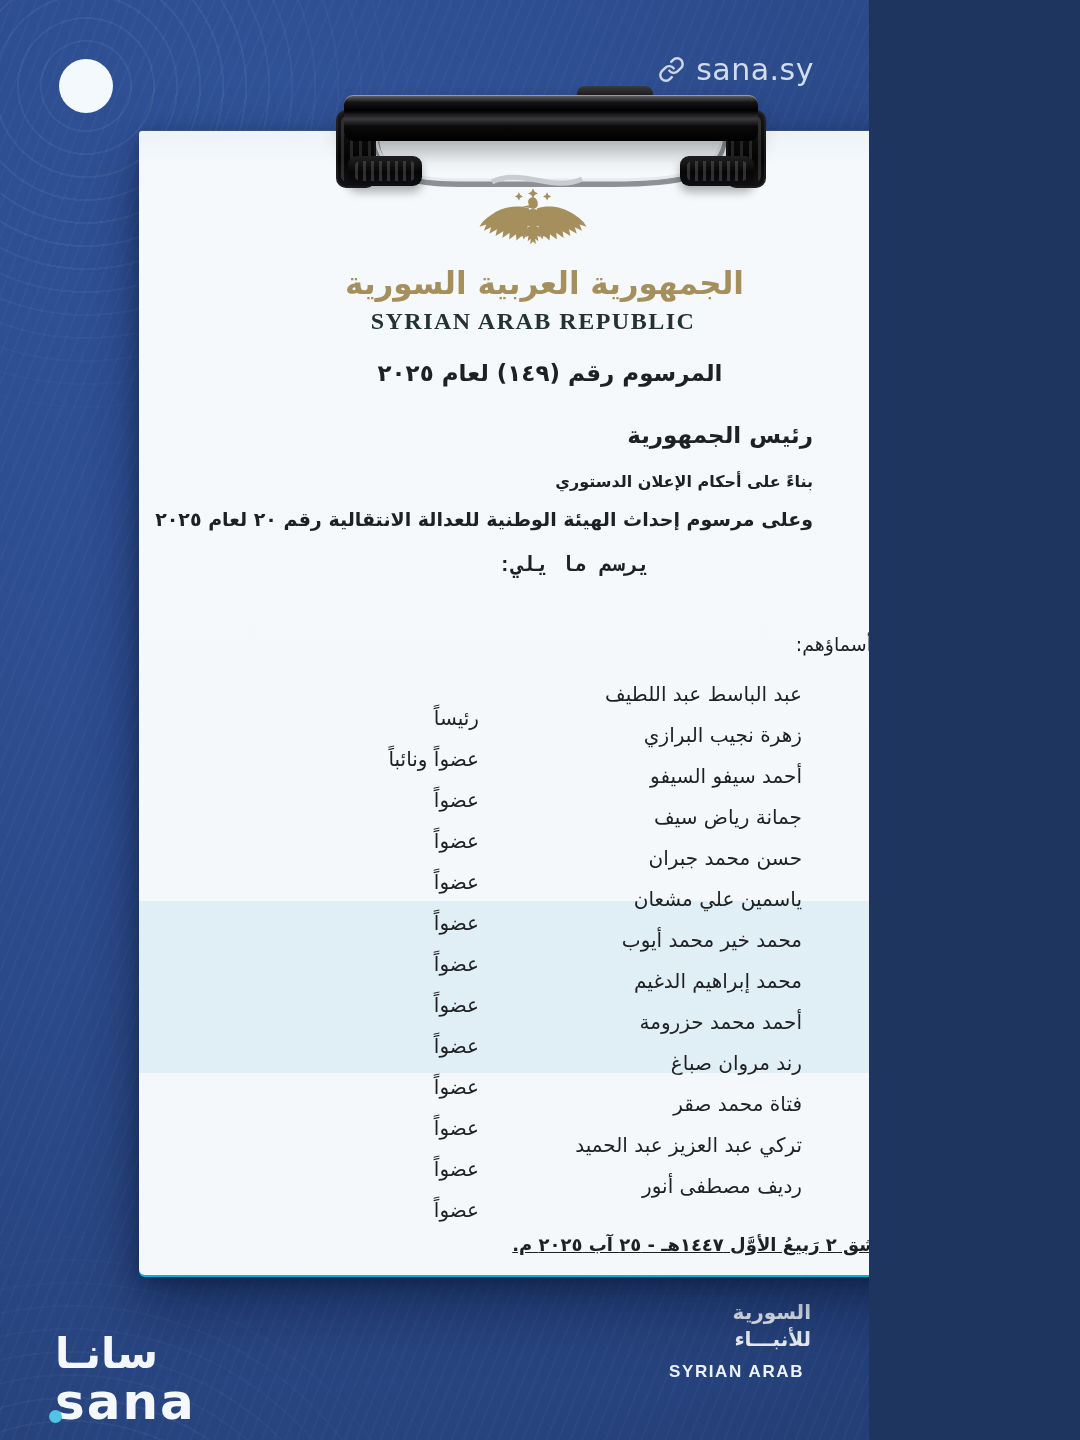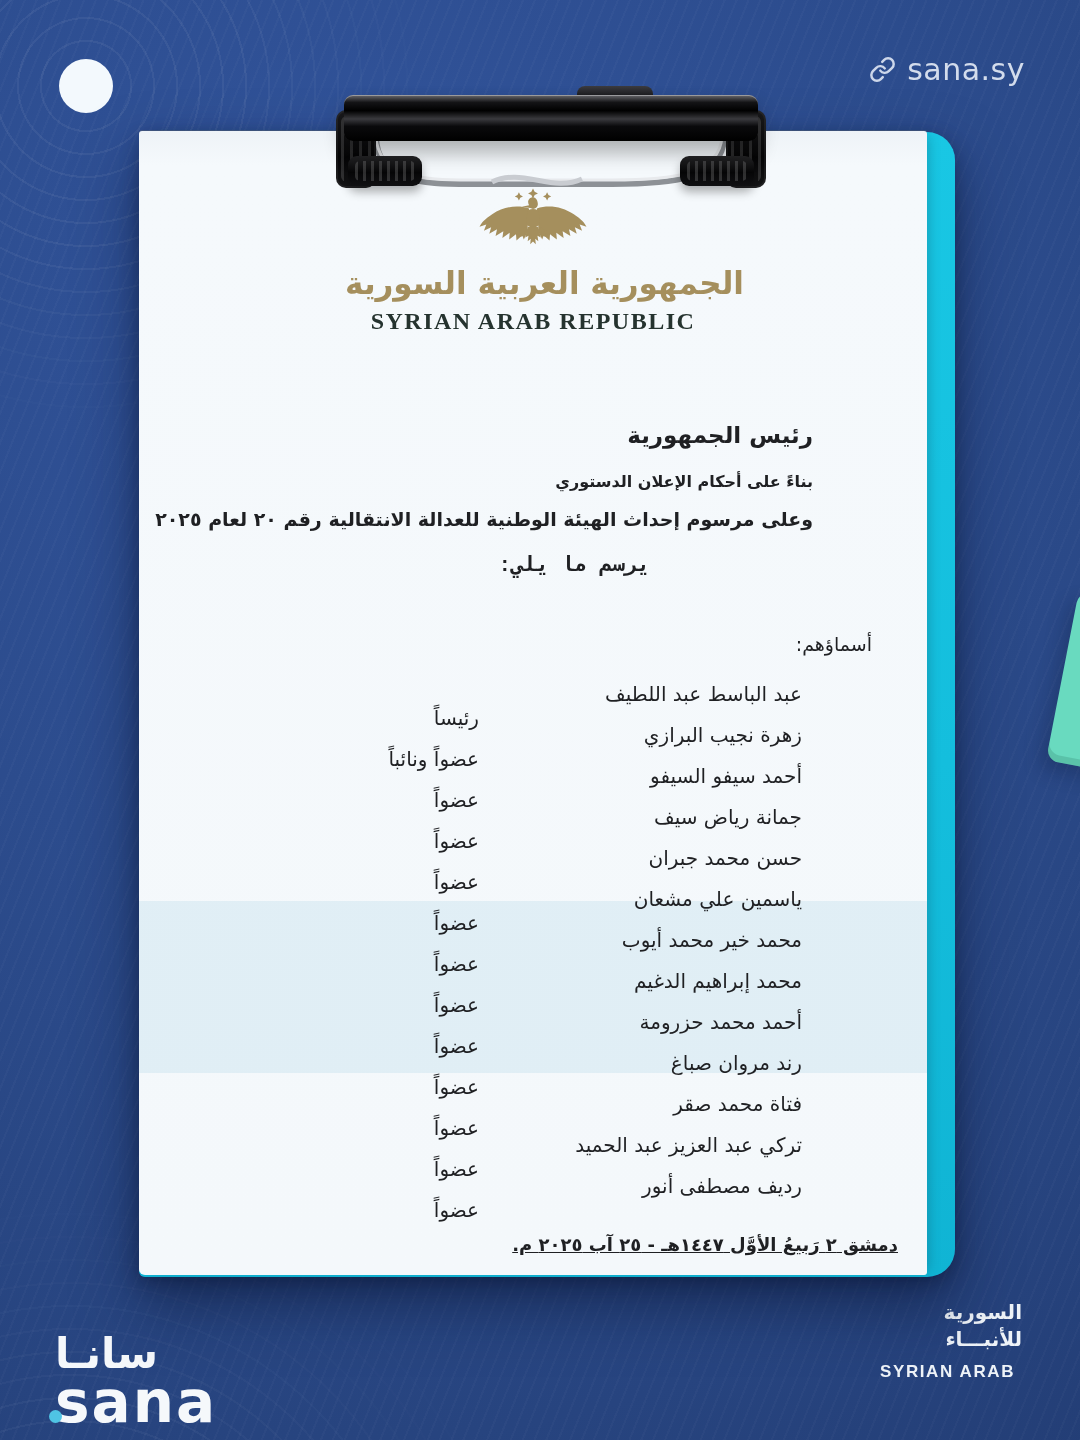--- a/index.html
+++ b/index.html
@@ -1,17 +1,17 @@
 <!DOCTYPE html>
 <html lang="ar"><head>
 <meta charset="utf-8">
 <style>
   html,body{margin:0;padding:0;background:#1e355f;}
   .stage{
-    position:relative;width:1080px;height:1440px;overflow:hidden;
+    position:relative;width:869px;height:1440px;overflow:hidden;
     background:radial-gradient(130% 105% at 32% 18%, #31539a 0%, #2c4c8d 42%, #27447f 78%, #223c73 100%);
     font-family:"DejaVu Sans", sans-serif;
   }
   
   .bg-texture{position:absolute;inset:0;
     background:repeating-linear-gradient(112deg, rgba(255,255,255,0.022) 0 2px, rgba(255,255,255,0) 2px 11px);
     z-index:0;}
   .ripples{position:absolute;border-radius:50%;z-index:0;
     background:repeating-radial-gradient(circle, rgba(255,255,255,0) 0 21px, rgba(255,255,255,0.055) 21px 23px);
     -webkit-mask-image:radial-gradient(circle, #000 0 30%, transparent 68%);
@@ -72,21 +72,21 @@
   .article .art-label{font-weight:700;}
   .names-intro{position:absolute;right:55px;top:502px;direction:rtl;font-size:19px;}
   .members{position:absolute;left:0;right:0;top:542px;}
   .member-row{height:41px;display:flex;align-items:center;justify-content:space-between;
     direction:rtl;padding:0 125px 0 170px;font-size:20px;}
   .member-role{min-width:170px;margin-top:48px;}
   .dateline{position:absolute;right:29px;top:1103px;direction:rtl;font-size:18px;font-weight:700;white-space:nowrap;text-decoration:underline;}
   
   .sana-logo{position:absolute;left:55px;top:1295px;width:160px;color:#f5f8fb;z-index:1;margin-top:36px;}
   .logo-ar{direction:rtl;text-align:left;font-size:42px;font-weight:700;line-height:46px;}
-  .logo-en{position:relative;font-size:58px;font-weight:700;line-height:50px;letter-spacing:2px;}
+  .logo-en{position:relative;font-size:50px;font-weight:700;line-height:50px;letter-spacing:2px;}
   .logo-dot{position:absolute;left:-6px;bottom:4px;width:13px;height:13px;border-radius:50%;background:#4fc4e4;}
   .agency{position:absolute;right:58px;top:1299px;width:142px;color:#eef3f8;text-align:right;z-index:1;}
   .ag-ar{direction:rtl;font-size:20px;font-weight:700;line-height:27px;}
   .ag-en{font-size:17px;font-weight:700;letter-spacing:1.6px;line-height:24px;margin-top:7px;
     font-family:"Liberation Sans", sans-serif;text-align:left;}
 </style>
 </head>
 <body>
 
 <div class="stage">
@@ -124,20 +124,21 @@
           <path d="M52 42 l-6 3.5 2 .8 -3 2.5 3.2 .2 -1.8 2.5 5 -1.5 Z"></path>
           <path d="M68 42 l6 3.5 -2 .8 3 2.5 -3.2 .2 1.8 2.5 -5 -1.5 Z"></path>
           <path d="M54.5 41 h11 l2.5 11 -3.4 -1.8 .9 5.6 -3.2 -2.6 .6 5.8 -2.9 -3 -2.9 3 .6 -5.8 -3.2 2.6 .9 -5.6 -3.4 1.8 Z"></path>
         </g>
       </svg>
     </div>
 
     <div class="gold-title">الجمهورية العربية السورية</div>
     <div class="en-title">SYRIAN ARAB REPUBLIC</div>
 
+    <div class="decree-no">المرسوم رقم (١٤٩) لعام ٢٠٢٥</div>
     <div class="authority">رئيس الجمهورية</div>
     <div class="pre-line1">بناءً على أحكام الإعلان الدستوري</div>
     <div class="pre-line2">وعلى مرسوم إحداث الهيئة الوطنية للعدالة الانتقالية رقم ٢٠ لعام ٢٠٢٥</div>
     <div class="enact">يرسم ما يلي:</div>
 
     <div class="names-intro">أسماؤهم:</div>
 
     <div class="members">
 
         <div class="member-row">

